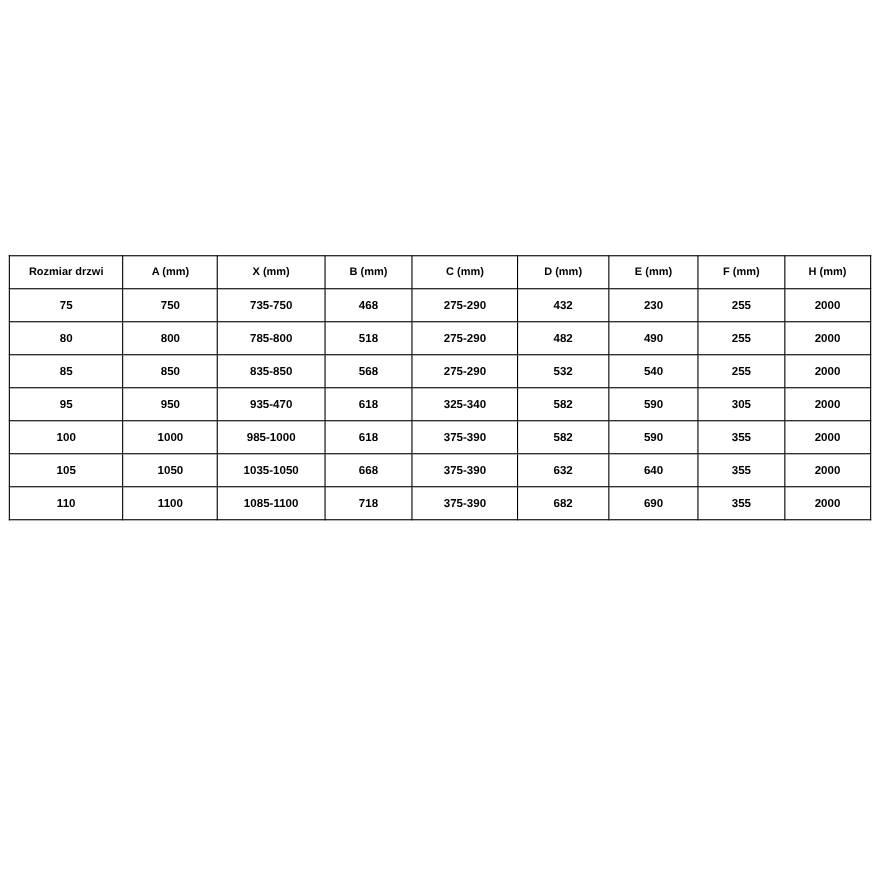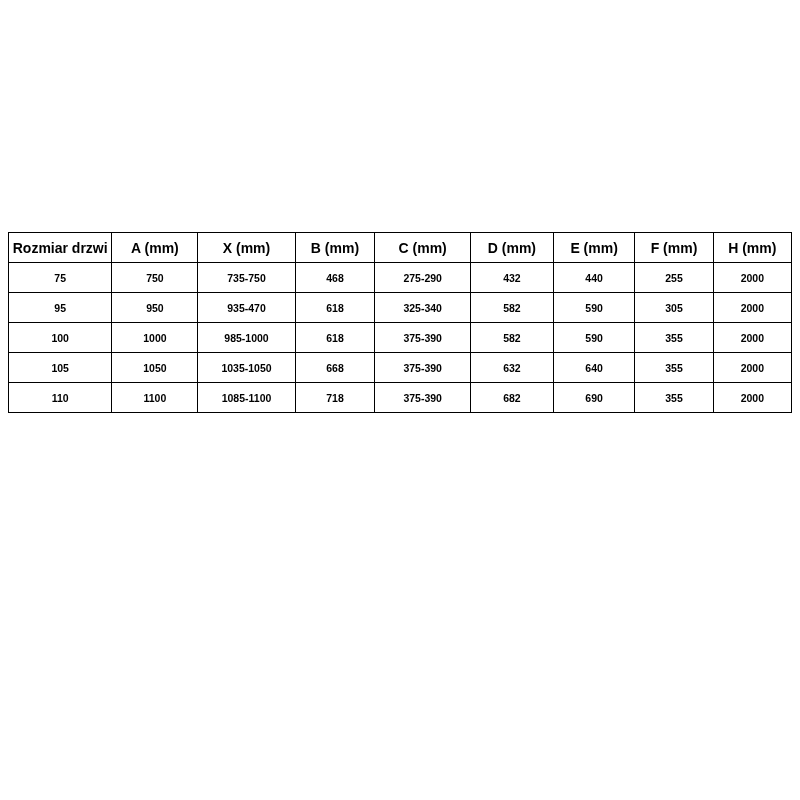--- a/index.html
+++ b/index.html
@@ -31,21 +31,21 @@
     text-align: center;
     vertical-align: middle;
     font-size: 10.5px;
     font-weight: bold;
     color: #000000;
     height: 29px;
     padding: 0 2px;
     white-space: nowrap;
   }
   table.spec-table th {
-    font-size: 14px;
+    font-size: 10px;
   }
   table.spec-table col.c0 { width: 13.2%; }
   table.spec-table col.c1 { width: 11.0%; }
   table.spec-table col.c2 { width: 12.4%; }
   table.spec-table col.c3 { width: 10.2%; }
   table.spec-table col.c4 { width: 12.2%; }
   table.spec-table col.c5 { width: 10.6%; }
   table.spec-table col.c6 { width: 10.4%; }
   table.spec-table col.c7 { width: 10.0%; }
   table.spec-table col.c8 { width: 10.0%; }
@@ -80,21 +80,43 @@
         </tr>
     </thead>
     <tbody id="table-body">
         <tr>
           <td>75</td>
           <td>750</td>
           <td>735-750</td>
           <td>468</td>
           <td>275-290</td>
           <td>432</td>
-          <td>440</td>
+          <td>230</td>
+          <td>255</td>
+          <td>2000</td>
+        </tr>
+        <tr>
+          <td>80</td>
+          <td>800</td>
+          <td>785-800</td>
+          <td>518</td>
+          <td>275-290</td>
+          <td>482</td>
+          <td>490</td>
+          <td>255</td>
+          <td>2000</td>
+        </tr>
+        <tr>
+          <td>85</td>
+          <td>850</td>
+          <td>835-850</td>
+          <td>568</td>
+          <td>275-290</td>
+          <td>532</td>
+          <td>540</td>
           <td>255</td>
           <td>2000</td>
         </tr>
         <tr>
           <td>95</td>
           <td>950</td>
           <td>935-470</td>
           <td>618</td>
           <td>325-340</td>
           <td>582</td>

